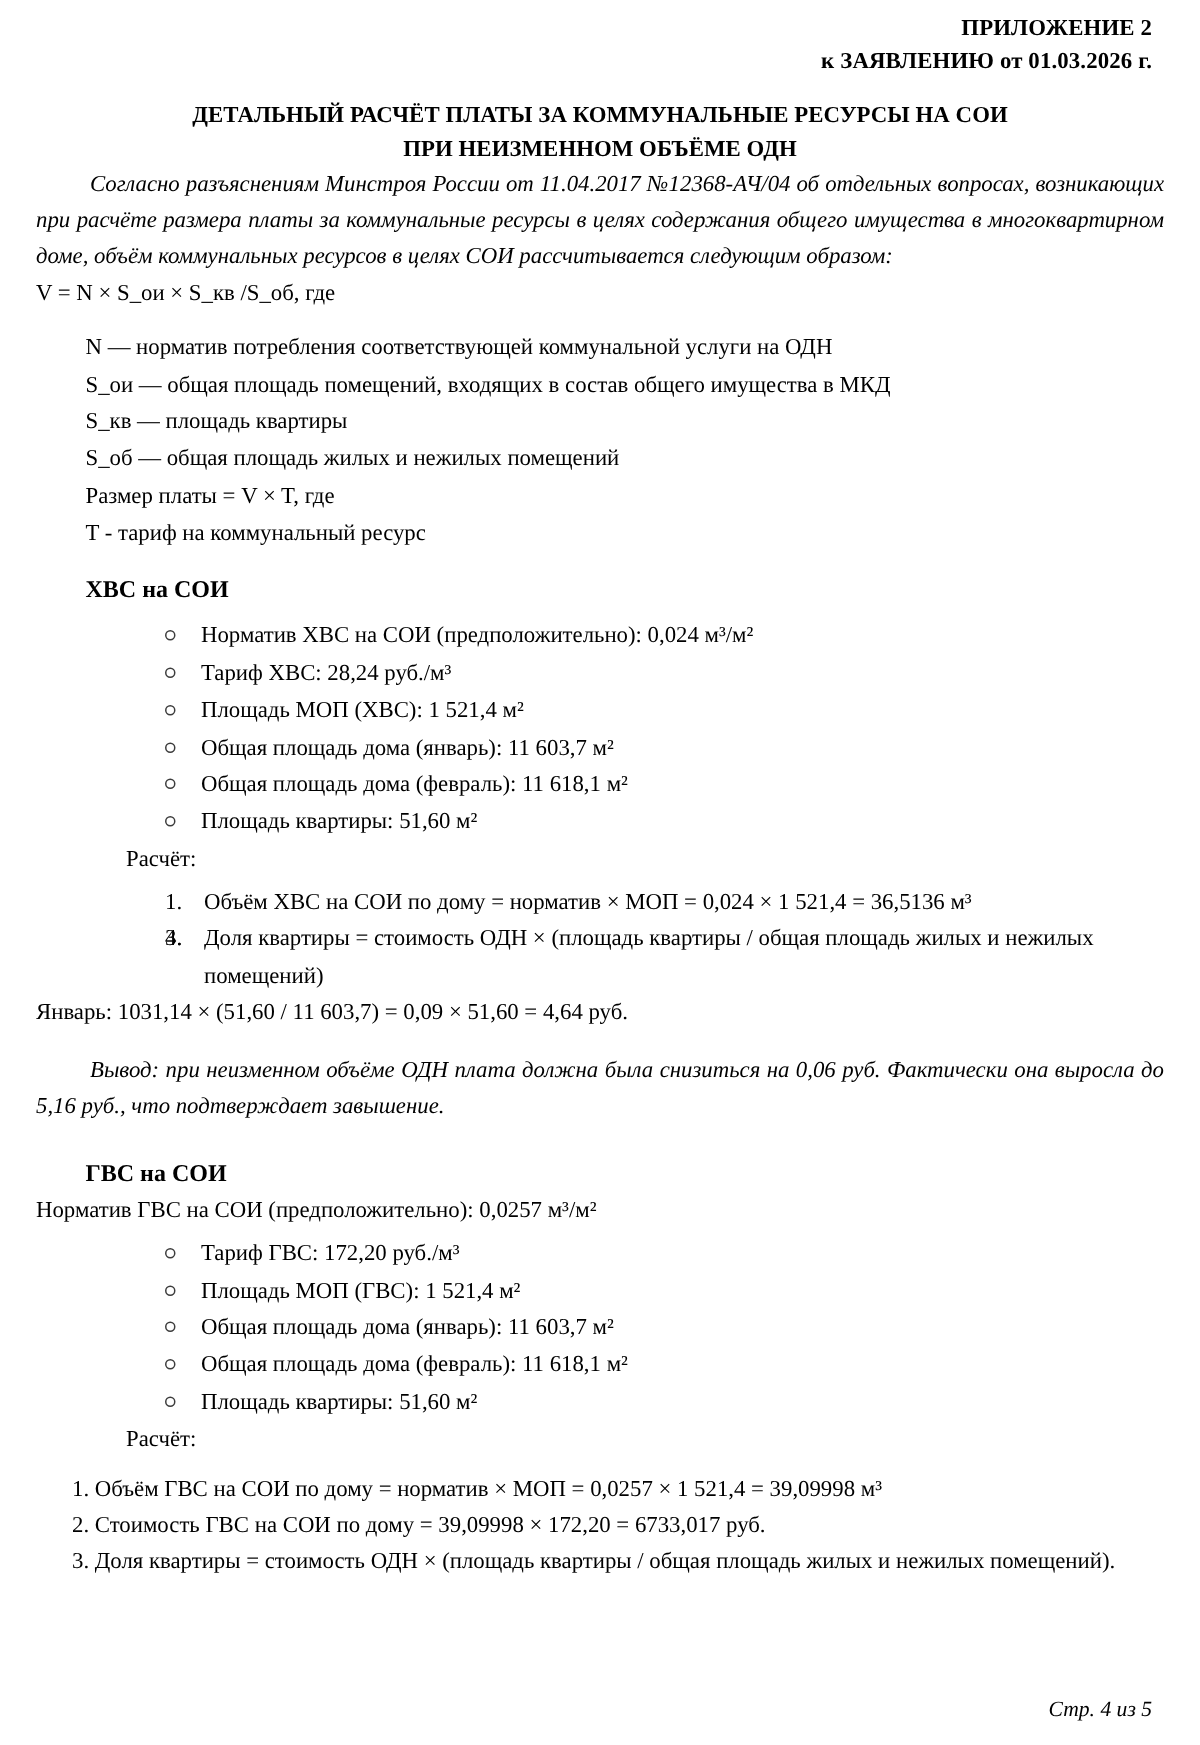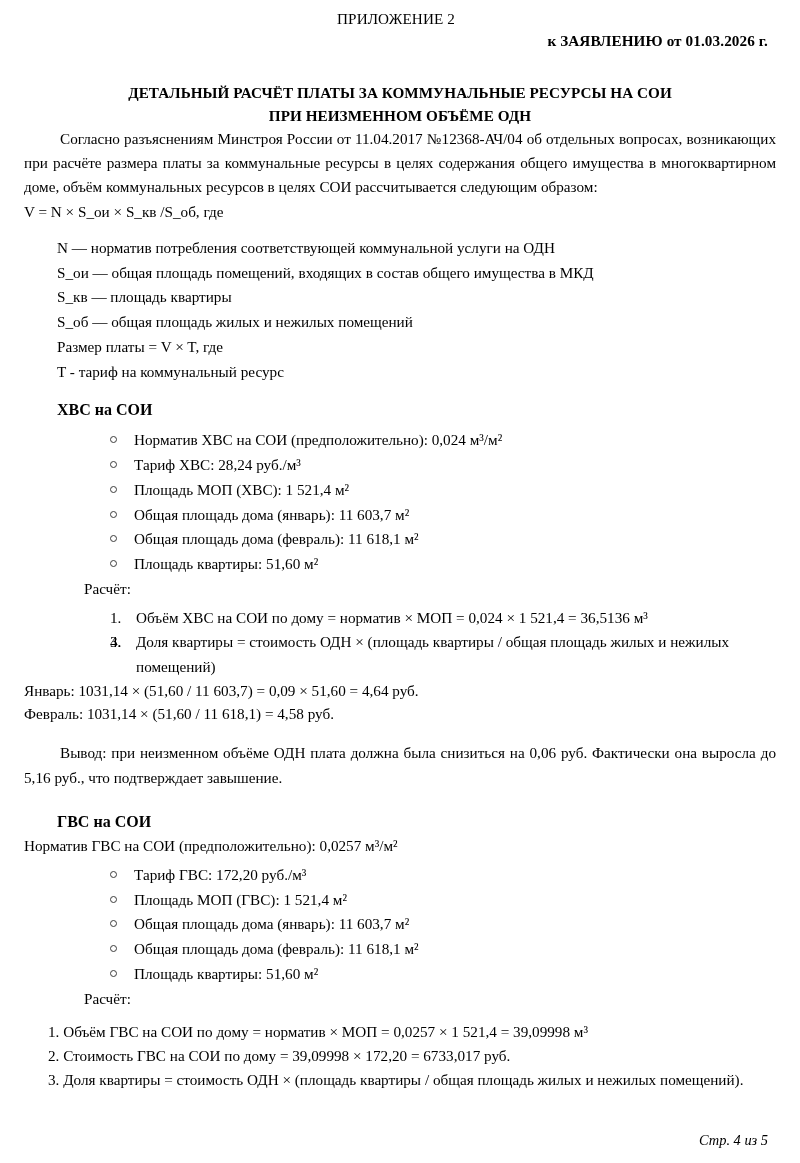--- a/index.html
+++ b/index.html
@@ -30,44 +30,45 @@
   }
 
   
   .header-block {
     text-align: right;
     font-size: 15.2px;
     line-height: 1.46;
     margin: 0 0 2px 0;
     padding-right: 8px;
   }
-  .header-block .line-1 { font-weight: normal; letter-spacing: .1px; text-align: center; }
+  .header-block .line-1 { font-weight: bold; letter-spacing: .1px; }
   .header-block .line-2 { font-weight: bold; letter-spacing: .1px; }
 
   
   .doc-title {
     text-align: center;
     font-weight: bold;
     font-size: 15.2px;
     line-height: 1.46;
-    margin: 30px 0 0 0;
+    margin: 14px 0 0 0;
     letter-spacing: .05px;
   }
   .doc-title .t-line { display: block; }
 
   
   p.para {
     margin: 0;
     padding: 0;
   }
   .intro {
     margin-top: 17px;
     text-align: justify;
     text-indent: 36px;
     line-height: 1.6;
+    font-style: italic;
   }
   .flush {
     margin-left: 33px;
   }
   .spaced-sm { margin-top: 7px; }
 
   .formula {
     margin-left: 33px;
     margin-top: 16px;
   }
@@ -201,21 +202,20 @@
       <li>
         <span class="num">3.</span>
       </li>
       <li>
         <span class="num">4.</span>
         <span>Доля квартиры = стоимость ОДН × (площадь квартиры / общая площадь жилых и нежилых помещений)</span>
       </li>
     </ol>
 
     <p class="para flush">Январь: 1031,14 × (51,60 / 11 603,7) = 0,09 × 51,60 = 4,64 руб.</p>
-    <p class="para flush">Февраль: 1031,14 × (51,60 / 11 618,1) = 4,58 руб.</p>
 
     <p class="para intro" style="margin-top:16px;">Вывод: при неизменном объёме ОДН плата должна была снизиться на 0,06 руб. Фактически она выросла до 5,16 руб., что подтверждает завышение.</p>
 
     <h2 class="section-heading" style="margin-top:20px;">ГВС на СОИ</h2>
 
     <p class="para flush spaced-sm">Норматив ГВС на СОИ (предположительно): 0,0257 м³/м²</p>
 
     <ul class="circle-list">
       <li><span>Тариф ГВС: 172,20 руб./м³</span></li>
       <li><span>Площадь МОП (ГВС): 1 521,4 м²</span></li>

